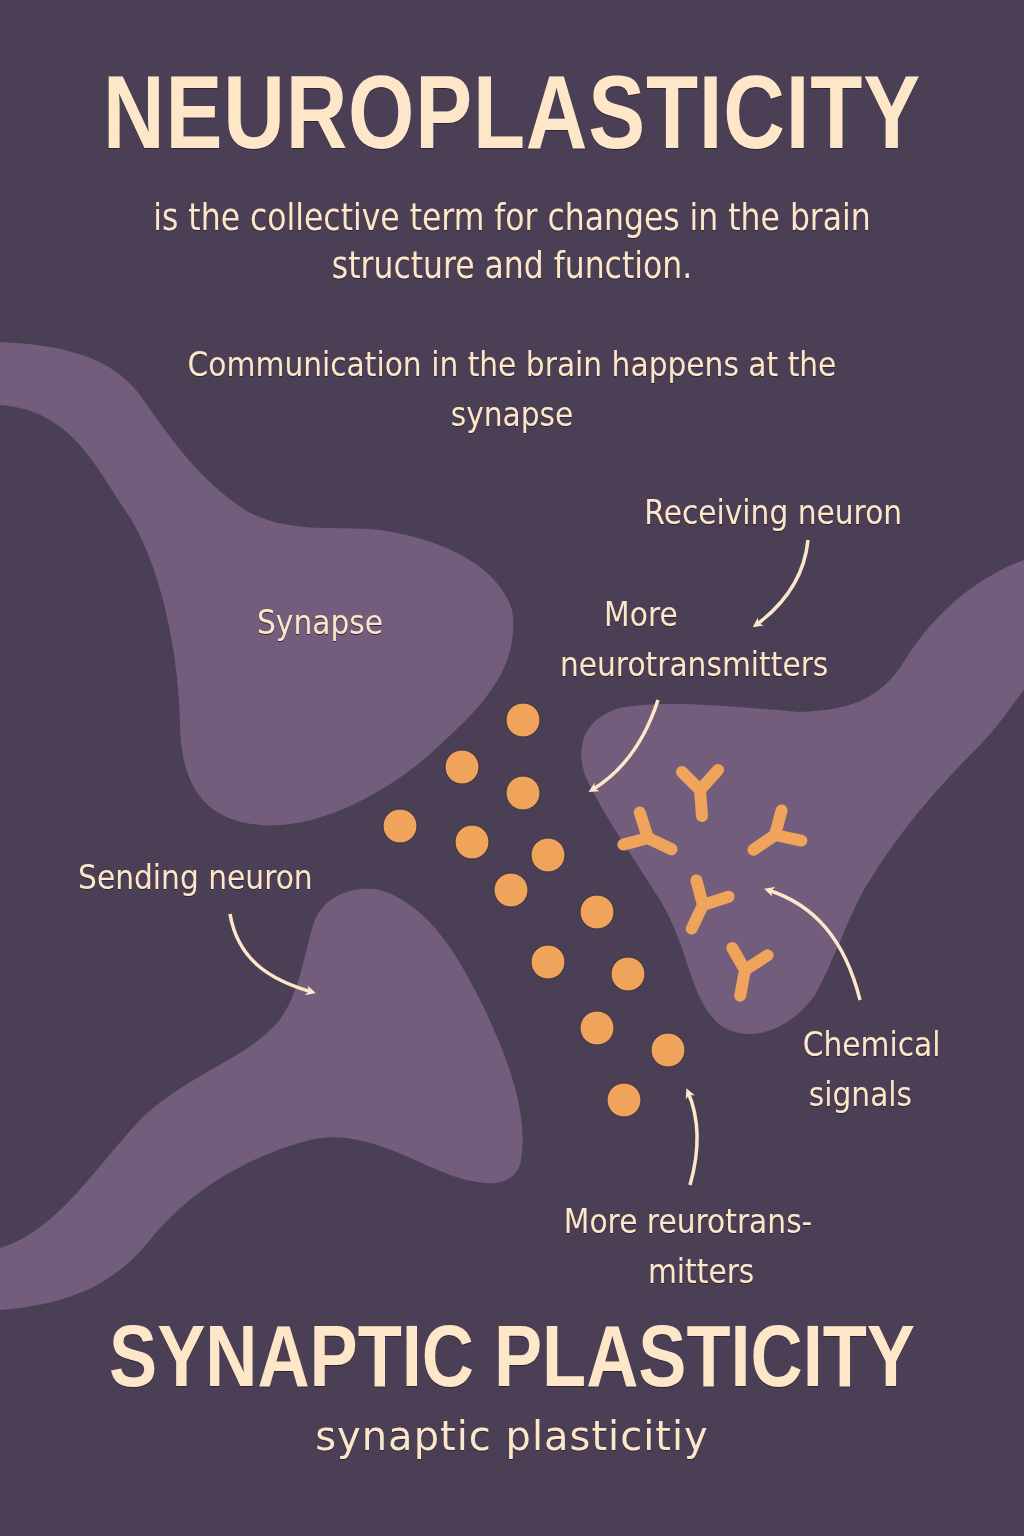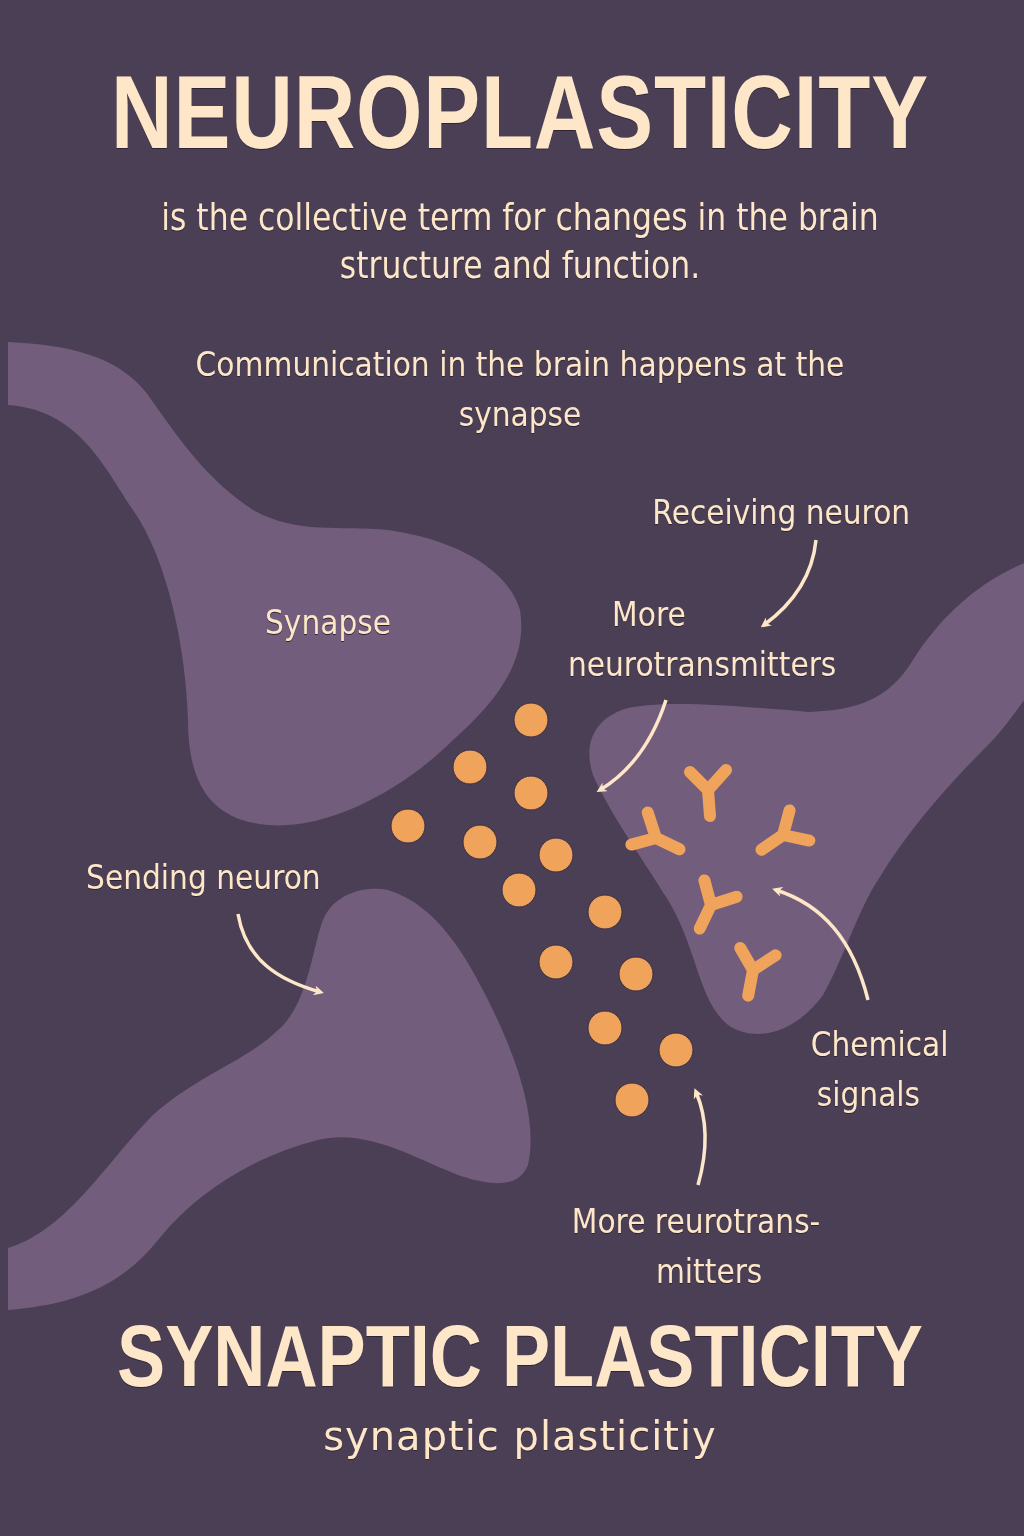--- a/index.html
+++ b/index.html
@@ -2,21 +2,21 @@
 <html><head>
   <meta charset="utf-8">
   <style>
     html, body { margin: 0; padding: 0; }
     body {
       width: 1024px; height: 1536px; overflow: hidden;
       background: #4b3f56;
       font-family: "DejaVu Sans", sans-serif;
       position: relative;
     }
-    .stage { position: absolute; left: 8px; top: 0; width: 812px; height: 1536px; }
+    .stage { position: absolute; left: 0; top: 0; width: 812px; height: 1536px; }
     svg.art { position: absolute; left: 0; top: 0; }
     .txt {
       position: absolute; color: #fde7c8; text-align: center; margin: 0;
       text-shadow: 0 1px 0 #2e2436;
     }
     .title-main {
       left: 0; width: 1024px; top: 60px;
       font-family: "Liberation Sans", sans-serif; font-weight: 700;
       font-size: 104px; letter-spacing: 1px; transform: scaleX(0.82); line-height: 1;
     }

